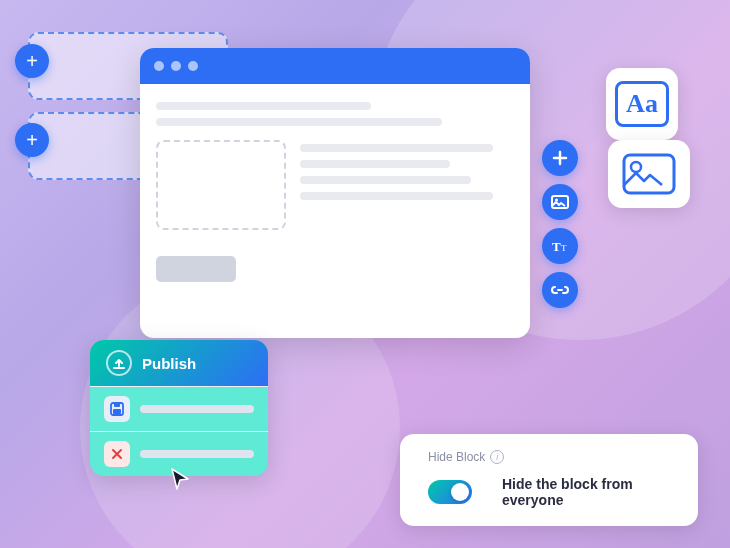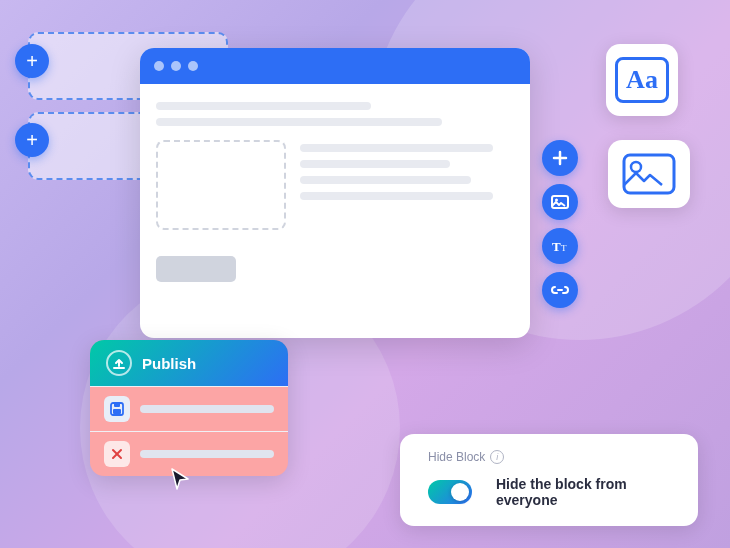--- a/index.html
+++ b/index.html
@@ -187,40 +187,40 @@
       position: absolute;
       background: white;
       border-radius: 14px;
       box-shadow: 0 4px 18px rgba(0,0,0,0.13);
       display: flex;
       align-items: center;
       justify-content: center;
     }
 
     .tool-card-aa {
-      top: 44px;
+      top: 68px;
       right: 52px;
       width: 72px;
       height: 72px;
     }
 
     .tool-card-img {
       top: 140px;
       right: 40px;
       width: 82px;
       height: 68px;
     }
 
     
     .publish-card {
       position: absolute;
       bottom: 72px;
       left: 90px;
-      width: 198px;
-      background: #fca5a5;
+      width: 178px;
+      background: #5eead4;
       border-radius: 14px;
       box-shadow: 0 6px 24px rgba(0,0,0,0.14);
       overflow: hidden;
     }
 
     .publish-btn {
       background: linear-gradient(135deg, #00c9a7 0%, #2d6ef5 100%);
       height: 46px;
       display: flex;
       align-items: center;
@@ -317,21 +317,21 @@
       align-items: center;
       justify-content: center;
       font-size: 9px;
       color: #b0b4c4;
       font-style: italic;
     }
 
     .hide-block-row {
       display: flex;
       align-items: center;
-      gap: 24px;
+      gap: 30px;
     }
 
     
     .toggle-switch {
       width: 44px;
       height: 24px;
       border-radius: 12px;
       background: linear-gradient(135deg, #00c9a7 0%, #2d6ef5 100%);
       position: relative;
       flex-shrink: 0;

